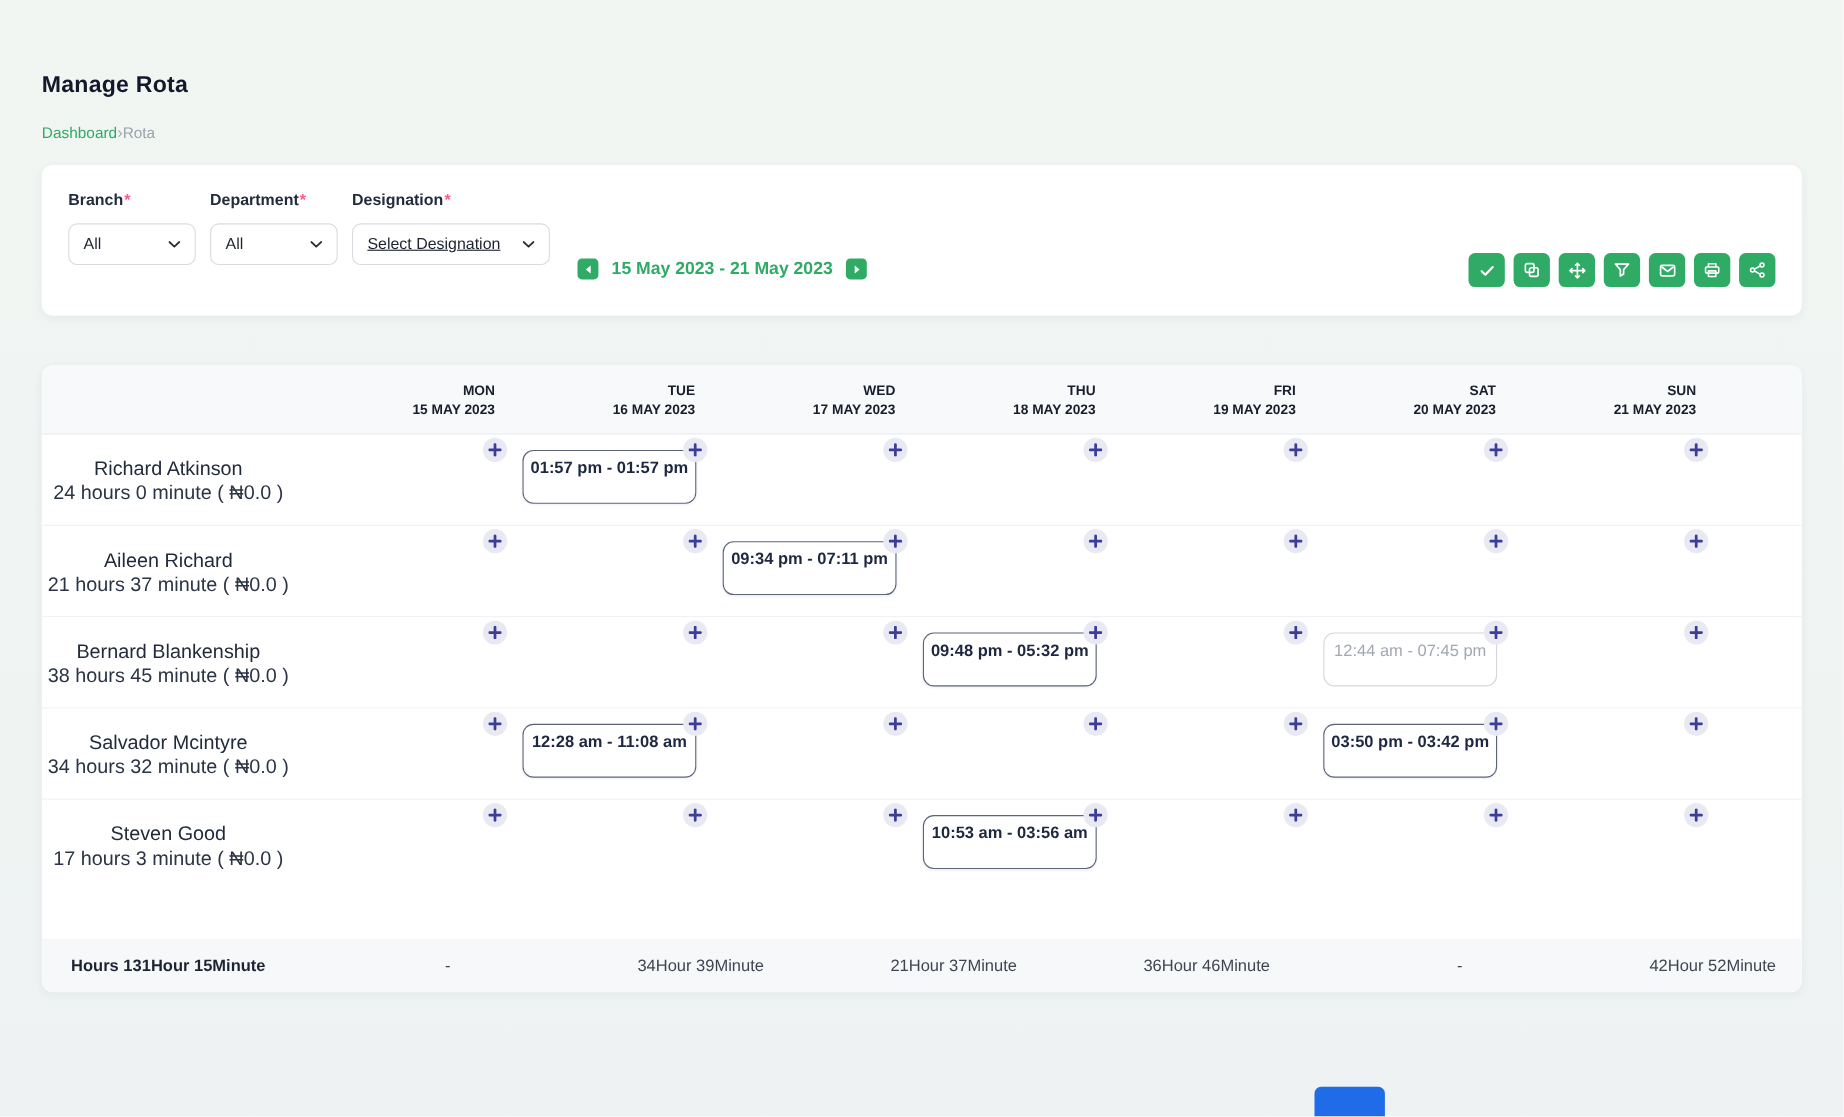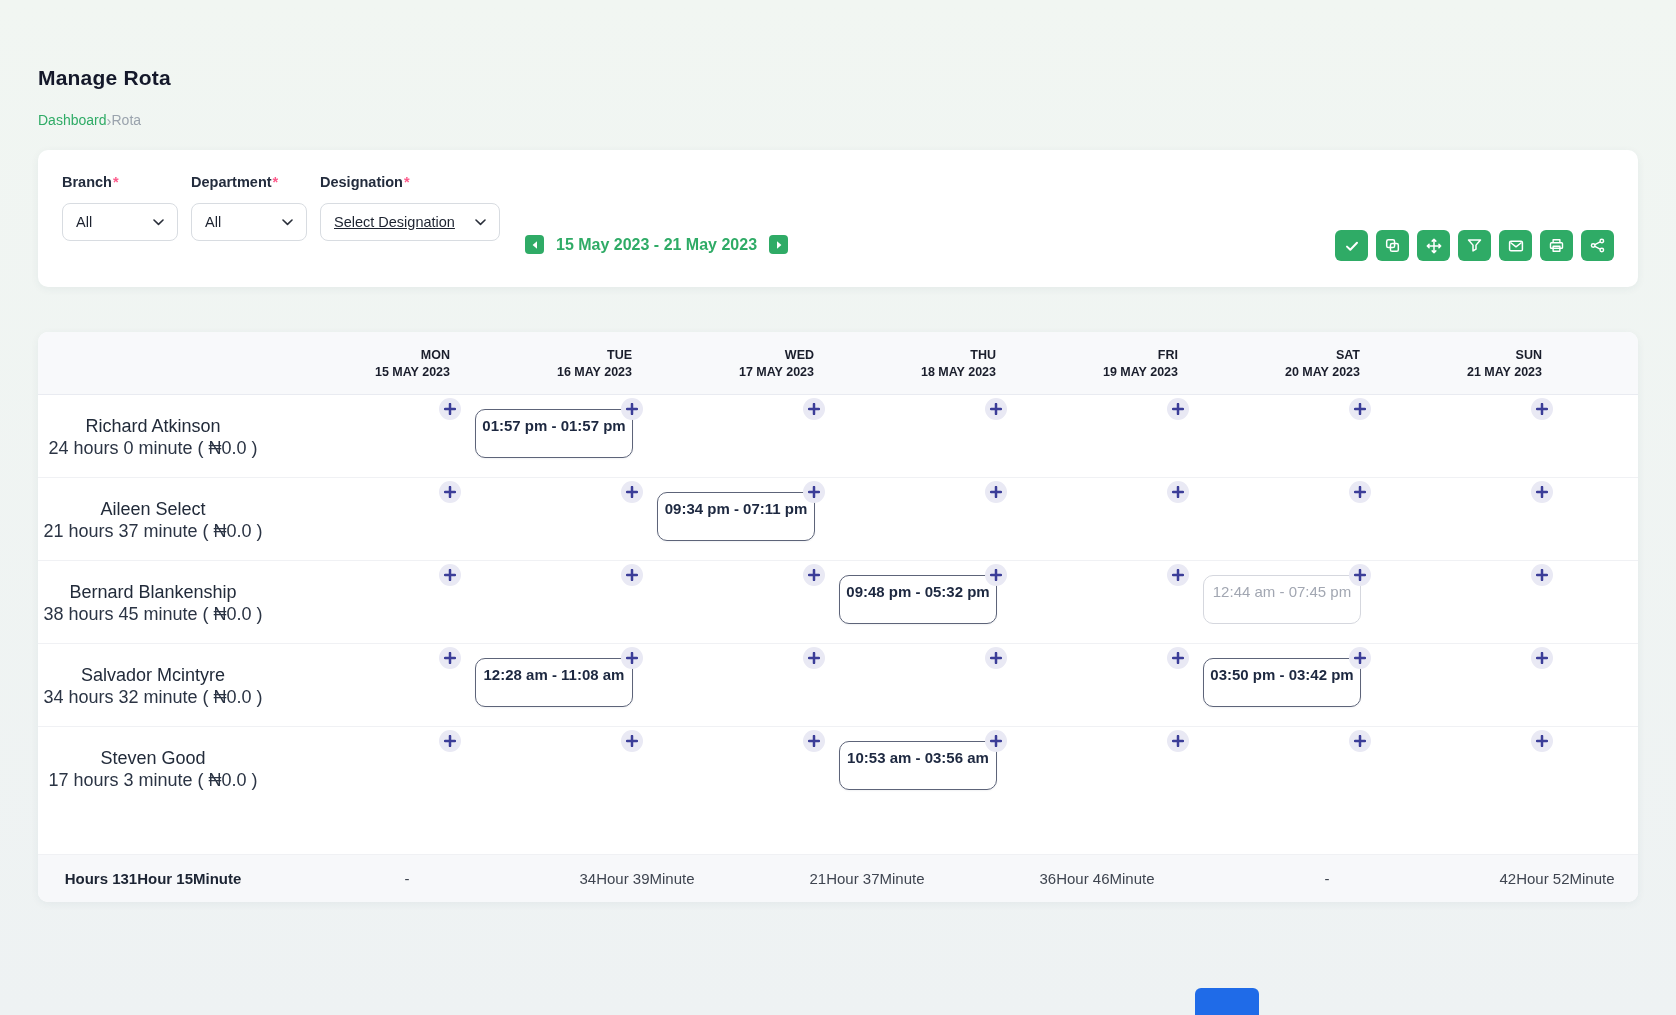--- a/index.html
+++ b/index.html
@@ -317,21 +317,21 @@
                 <svg viewBox="0 0 12 12" width="12" height="12" fill="none" stroke="#3b3d98" stroke-width="2.5" stroke-linecap="round">
                   <path d="M6 1v10M1 6h10"></path>
                 </svg>
               </span>
             </button>
           </div>
           <div class="spacer"></div>
         </div>
         <div class="grid emp-row">
           <div class="emp-cell">
-            <span class="emp-name">Aileen Select</span>
+            <span class="emp-name">Aileen Richard</span>
             <span class="emp-summary">21 hours 37 minute ( ₦0.0 )</span>
           </div>
           <div class="day-cell">
             <button class="plus-btn">
               <span class="plus-ic">
                 <svg viewBox="0 0 12 12" width="12" height="12" fill="none" stroke="#3b3d98" stroke-width="2.5" stroke-linecap="round">
                   <path d="M6 1v10M1 6h10"></path>
                 </svg>
               </span>
             </button>

